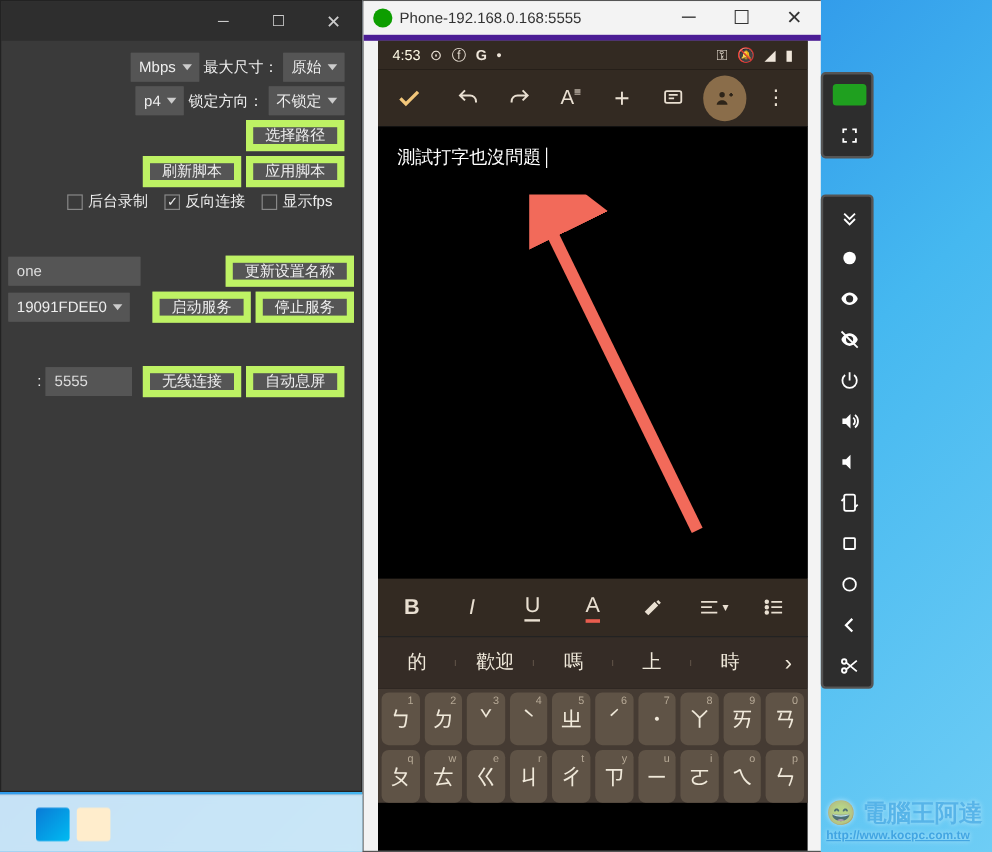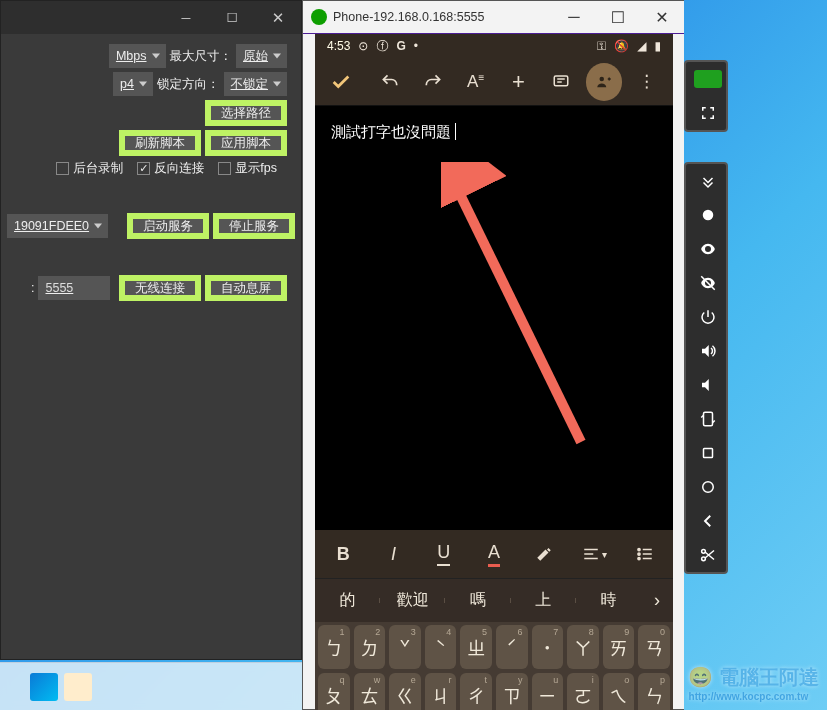--- a/index.html
+++ b/index.html
@@ -26,21 +26,21 @@
   .tb-close { color: #ccc; font-size: 15px; }
 
   .left-body { padding: 6px 6px 6px 0; }
   .row { display: flex; align-items: center; gap: 4px; margin: 4px 0; padding-left: 6px; }
   .row.right { justify-content: flex-end; padding-right: 8px; }
 
   .label { color: #eee; font-size: 12.5px; }
   .combo, .txtin {
     background: #555; border: 1px solid #555; color: #eee;
     height: 24px; padding: 0 6px; font-size: 12.5px;
-    display: inline-flex; align-items: center; position: relative; text-decoration: underline;
+    display: inline-flex; align-items: center; position: relative;
   }
   .combo { padding-right: 18px; min-width: 50px; }
   .combo::after {
     content: ""; position: absolute; right: 5px; top: 50%;
     width: 0; height: 0; border-left: 4px solid transparent;
     border-right: 4px solid transparent; border-top: 5px solid #ccc;
     transform: translateY(-50%);
   }
   .btn {
     background: #555; border: 6px solid #bef264; color: #eee;
@@ -63,21 +63,21 @@
     outline: none; width: 100%;
   }
 
   
   .phone-window {
     position: absolute; left: 302px; top: 0; width: 382px; height: 710px;
     background: #f3f3f3; border: 1px solid #555; border-right: none;
   }
   .titlebar-phone {
     height: 33px; display: flex; align-items: center; background: #f3f3f3;
-    border-bottom: 1px solid #4c1d95;
+    border-bottom: 5px solid #4c1d95;
   }
   .android-ico {
     width: 16px; height: 16px; margin: 0 6px 0 8px; border-radius: 50%;
     background: #0d9e00; display: inline-block;
   }
   .titlebar-phone .title { font-size: 12.5px; color: #333; flex: 1; }
   .tb-r { width: 44px; height: 33px; display: flex; align-items: center; justify-content: center; cursor: pointer; color: #333; }
 
   .phone-screen {
     position: absolute; left: 12px; top: 33px; width: 358px; bottom: 0;
@@ -97,21 +97,21 @@
   }
   .doc-toolbar .ticon {
     width: 38px; height: 38px; display: flex; align-items: center; justify-content: center;
     color: #e9dfd1; font-size: 17px; cursor: pointer; border-radius: 50%;
   }
   .ticon.check svg { stroke: #f2c67a; }
   .ticon.accent { background: #8a6d4a; color: #000; }
 
   .doc-body {
     position: relative;
-    height: 424px; background: #000; padding: 14px 16px;
+    height: 376px; background: #000; padding: 14px 16px;
     font-family: "Noto Sans CJK TC", "Microsoft JhengHei", sans-serif;
     font-size: 15px; color: #fff;
   }
 
   .format-bar {
     height: 48px; background: #332a22; display: flex; align-items: center;
     padding: 0 4px; gap: 2px;
   }
   .fmt {
     flex: 1; height: 40px; display: flex; align-items: center; justify-content: center;
@@ -179,21 +179,21 @@
     position: absolute; left: 126px; top: 56px; width: 160px; height: 300px;
     pointer-events: none;
   }
 
   
   .watermark {
     position: absolute; right: 8px; bottom: 8px; font-size: 20px;
     color: #4aa3e0; opacity: 0.55; font-weight: bold;
     text-shadow: 0 0 4px #fff;
   }
-  .watermark .sub { font-size: 10px; display: block; color: #2488d4; }
+  .watermark .sub { font-size: 10px; display: block; color: #2488d4; text-decoration: underline; }
 </style>
 </head>
 <body>
 
 <div class="win-left">
   <div class="titlebar-left">
     <div class="tb-btn">─</div>
     <div class="tb-btn">☐</div>
     <div class="tb-btn tb-close">✕</div>
   </div>
@@ -230,20 +230,27 @@
           <span>反向连接</span>
         </span>
       <span class="chk">
           <span class="box"></span>
           <span>显示fps</span>
         </span>
     </div>
 
     <div style="height:28px"></div>
 
+    <div class="row">
+      <span class="txtin" style="flex:0 0 110px">
+          <input value="one" style="">
+        </span>
+      <span style="flex:1"></span>
+      <span class="btn" style="min-width:90px">更新设置名称</span>
+    </div>
 
     <div class="row">
       <span class="combo" style="min-width:88px">19091FDEE0</span>
       <span style="flex:1"></span>
       <span class="btn">启动服务</span>
       <span class="btn">停止服务</span>
     </div>
 
 
 

